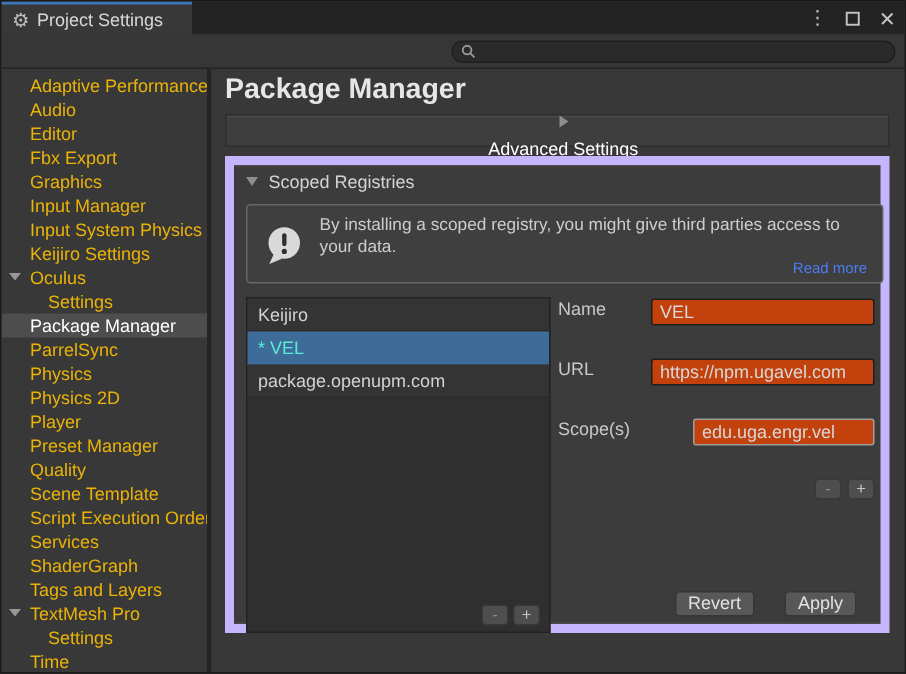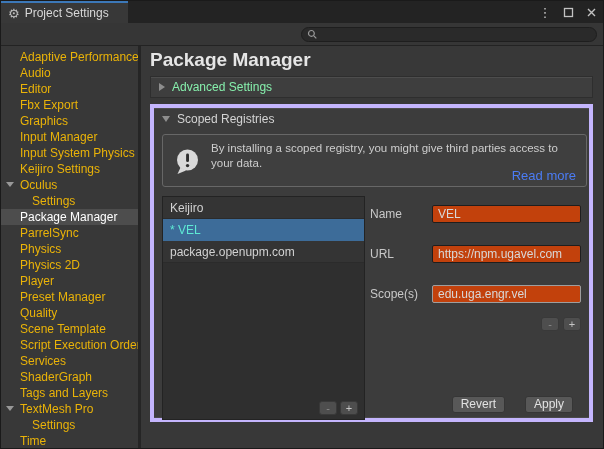--- a/index.html
+++ b/index.html
@@ -51,60 +51,60 @@
     position:absolute; left:5px; top:5px; width:0; height:0;
     border-left:4px solid transparent; border-right:4px solid transparent;
     border-top:5px solid #989898;
   }
   
   .main{ position:relative; flex:1; background:#383838; }
   .page-title{ position:absolute; left:9px; top:3px; font-size:19px; font-weight:700; color:#e6e6e6; }
   .foldbox{
     position:absolute; left:9px; width:443px; height:22px; background:#3e3e3e;
     border:1px solid #2e2e2e; box-shadow:inset 0 1px 0 #4d4d4d;
-    display:flex; align-items:center; gap:7px; padding-left:8px; color:#86efac; cursor:default;
+    display:flex; align-items:center; gap:7px; padding-left:8px; color:#ffffff; cursor:default;flex-direction:column;
   }
   .foldbox.advanced{ top:30px; }
   .tri-right{ width:0; height:0; border-top:4px solid transparent; border-bottom:4px solid transparent; border-left:6px solid #8e8e8e; }
   .tri-down{ width:0; height:0; border-left:4px solid transparent; border-right:4px solid transparent; border-top:6px solid #8e8e8e; }
   .groupbox{
     position:absolute; left:9px; top:58px; width:443px; height:318px;
-    background:#3c3c3c; border:4px solid #c4b5fd; box-shadow:inset 0 1px 0 #4d4d4d, inset 0 -1px 0 #4a4a4a;
+    background:#3c3c3c; border:6px solid #c4b5fd; box-shadow:inset 0 1px 0 #4d4d4d, inset 0 -1px 0 #4a4a4a;
   }
   .group-header{ height:22px; display:flex; align-items:center; gap:7px; padding-left:8px; color:#d4d4d4; cursor:default; }
   
   .warnbox{
     position:absolute; left:8px; top:26px; width:425px; height:53px;
     background:#3f3f3f; border:1px solid #676767; border-radius:3px;
   }
   .warn-icon{ position:absolute; left:11px; top:13px; }
   .warn-text{ position:absolute; left:48px; top:6px; right:10px; font-size:11.5px; line-height:15px; color:#cdcdcd; }
-  .readmore{ position:absolute; right:10px; bottom:3px; color:var(--link-blue); font-size:13px; cursor:pointer; text-decoration:none;text-align:center; }
+  .readmore{ position:absolute; right:10px; bottom:3px; color:var(--link-blue); font-size:10px; cursor:pointer; text-decoration:none;text-align:center; }
   
   .list-pane{
     position:absolute; left:8px; top:88px; width:203px; height:224px;
     background:#2f2f2f; border:1px solid #232323;
   }
   .reg-row{ height:22px; line-height:22px; padding-left:7px; background:#343434; color:#d2d2d2; border-bottom:1px solid #2b2b2b; white-space:nowrap; overflow:hidden; cursor:default; }
   .reg-row.selected{ background:var(--sel-blue); color:#5eead4; border-bottom-color:var(--sel-blue); }
   .pane-footer{ position:absolute; right:6px; bottom:4px; display:flex; gap:3px; }
   .mini-btn{
     width:18px; height:14px; background:#4e4e4e; border:1px solid #393939; border-radius:3px;
     color:#c6c6c6; font-size:11px; line-height:11px; display:flex; align-items:center; justify-content:center; cursor:default;
   }
   .mini-btn.dim{ color:#8a8a8a; }
   
   .fields{ position:absolute; left:216px; top:89px; width:211px; }
-  .field-row{ display:flex; align-items:center; height:34px; margin-bottom:6px; }
+  .field-row{ display:flex; align-items:flex-start; height:34px; margin-bottom:6px; }
   .field-label{ width:62px; color:#c8c8c8; }
   .field-input{
     flex:1; height:18px; background:#c2410c; border:1px solid #1e1e1e; border-radius:2px;
     color:#d8d8d8; font-family:inherit; font-size:12px; padding:0 5px; outline:none; min-width:0;
   }
-  .field-input.focused{ border:1px solid #9e9e9e; }
+  .field-input.focused{ border:1px solid #9e9e9e;margin-left:28px; }
   .scope-btns{ display:flex; justify-content:flex-end; gap:4px; margin-top:2px; }
   
   .actions{ position:absolute; right:16px; bottom:5px; display:flex; gap:20px; }
   .btn{
     height:17px; padding:0 8px; background:#585858; border:1px solid #363636; border-radius:3px;
     color:#e2e2e2; font-size:12px; line-height:15px; display:flex; align-items:center; cursor:default;
   }
 </style>
 </head>
 <body>

